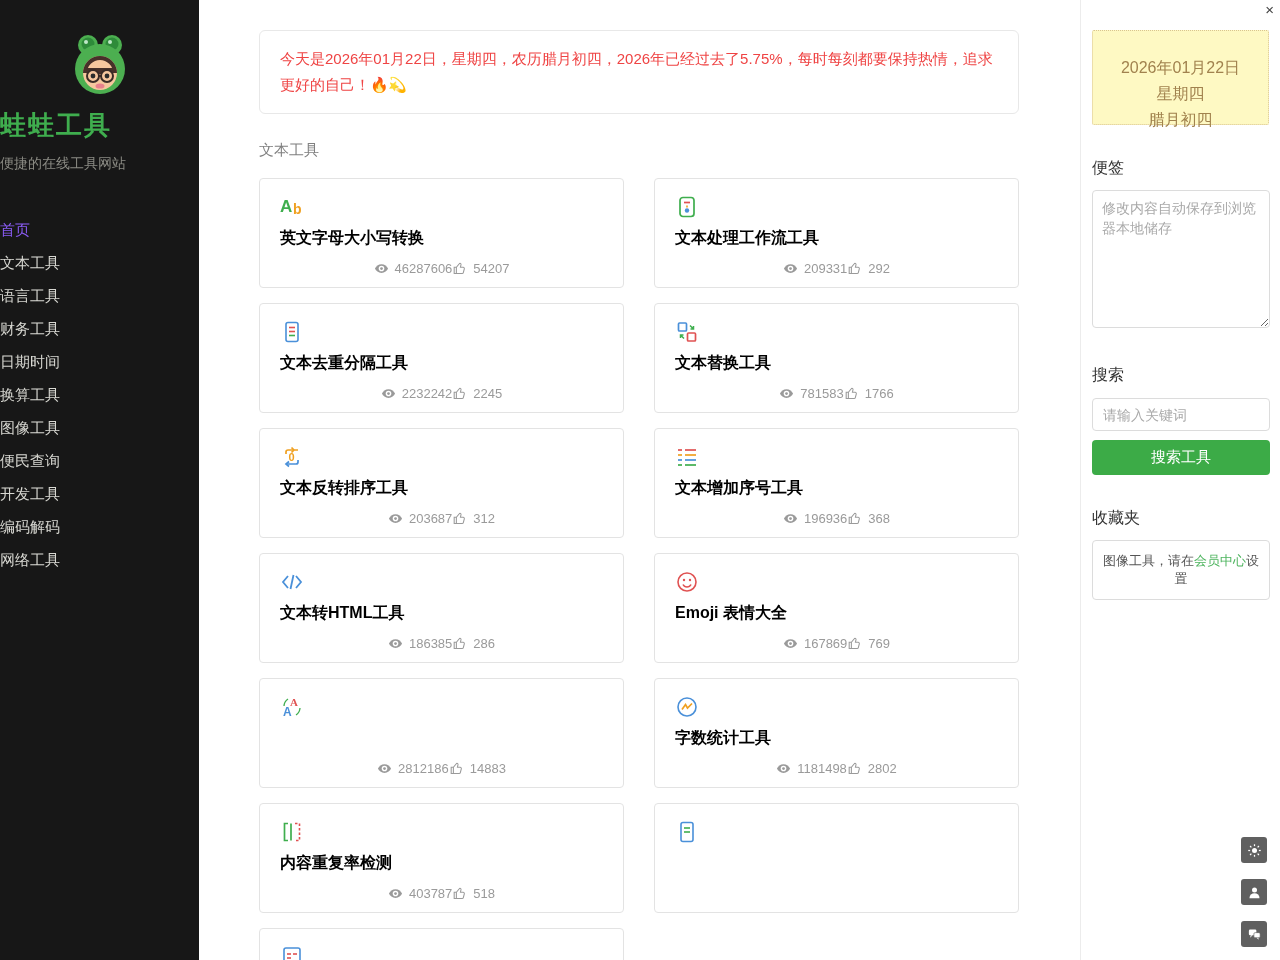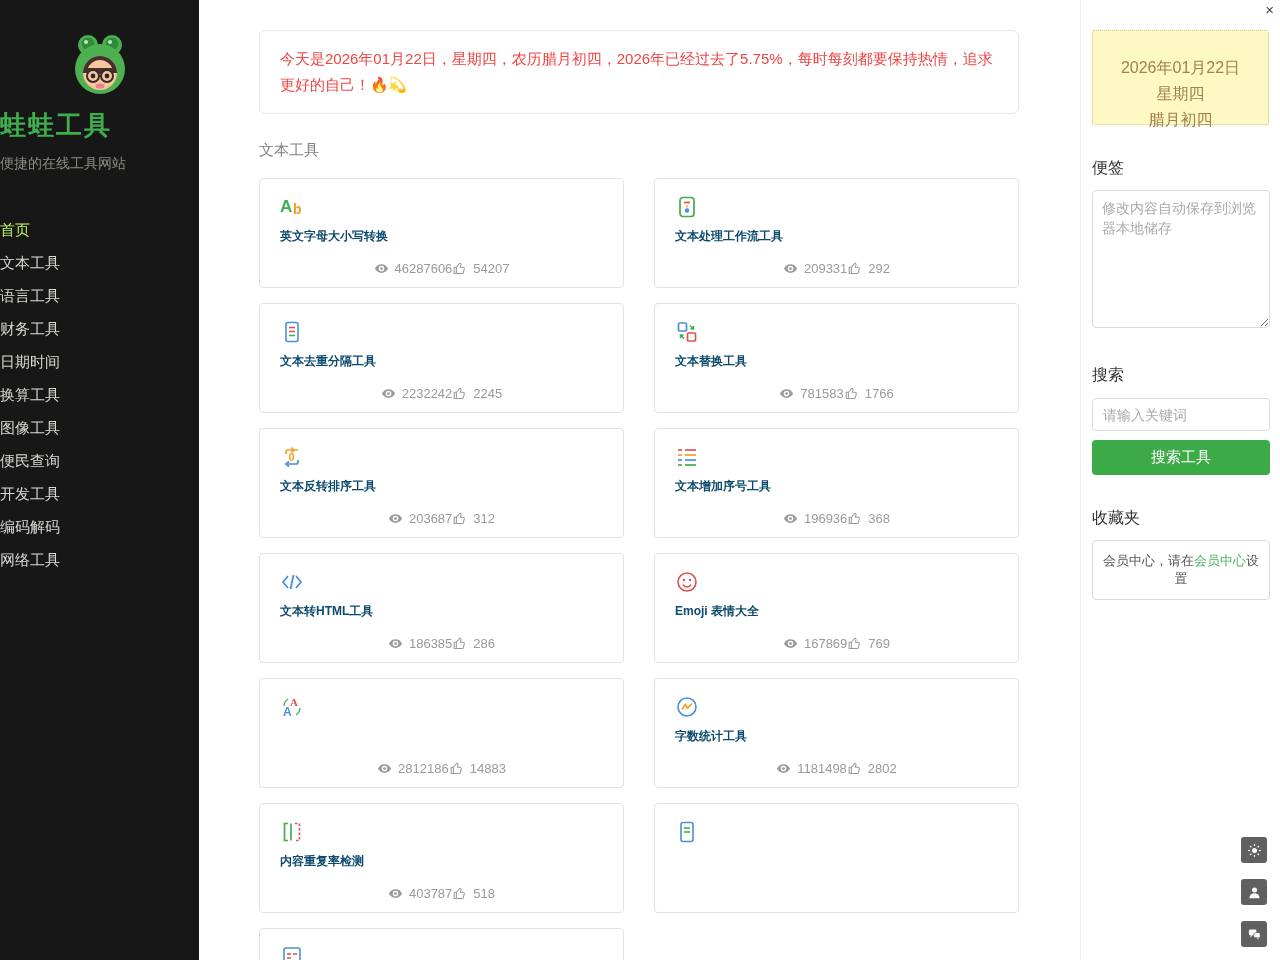--- a/index.html
+++ b/index.html
@@ -7,34 +7,34 @@
     font-family:"Liberation Sans","DejaVu Sans",sans-serif; }
 
   
   #sidebar { position:absolute; left:0; top:0; width:199px; height:960px;
     background:#171717; }
   .logo { margin:32px auto 0; width:64px; height:64px; }
   .brand-title { margin-top:12px; font-size:26px; font-weight:bold; color:#3fae4e; letter-spacing:2px; }
   .brand-sub { margin-top:12px; font-size:14px; color:#8b8b84; }
   .nav { margin-top:40px; }
   .nav-item { display:block; height:33px; line-height:33px; font-size:15px; color:#d8d8d2; cursor:pointer; }
-  .nav-item.active { color:#bef264; }
+  .nav-item.active { color:#8b5cf6; }
 
   
   #main { position:absolute; left:199px; top:0; width:881px; height:960px; overflow:hidden; background:#fff; }
   .main-inner { margin-left:60px; width:760px; }
   .banner { margin-top:30px; border:1px solid #e8e8e8; border-radius:6px; padding:15px 20px;
     font-size:15px; line-height:26px; color:#ef4444; }
   .section-title { margin-top:27px; font-size:15px; color:#808080; }
   .grid { margin-top:18px; display:grid; grid-template-columns:365px 365px; column-gap:30px; row-gap:15px; }
   .card { position:relative; display:block; height:110px; border:1px solid #e3e3e3; border-radius:4px;
     padding:14px 20px; text-decoration:none; background:#fff; cursor:pointer; }
   .tic { display:block; width:24px; height:24px; margin-top:2px; }
   .tic svg { width:24px; height:24px; display:block; }
-  .tt { margin-top:9px; font-size:12px; font-weight:bold; color:#0c4a6e; }
+  .tt { margin-top:9px; font-size:16px; font-weight:bold; color:#000000; }
   .tf { position:absolute; left:20px; right:20px; bottom:11px; display:flex;
     justify-content:center; align-items:center; font-size:13px; color:#9a9a9a; }
   .stat { display:flex; align-items:center; gap:6px; }
   .stat svg { width:15px; height:15px; }
 
   
   #aside { position:absolute; left:1080px; top:0; width:200px; height:960px;
     background:#fff; border-left:1px solid #ececec; padding:0 11px; }
   .close-x { position:absolute; top:2px; right:6px; font-size:15px; color:#444; cursor:pointer; line-height:16px; }
   .date-box { margin-top:30px; height:95px; background:#fef9c3; border:1px dotted #d9c48f;
@@ -447,21 +447,21 @@
   </div>
 
   <div class="aside-label">便签</div>
   <textarea class="note-area" placeholder="修改内容自动保存到浏览器本地储存" style=""></textarea>
 
   <div class="aside-label">搜索</div>
   <input class="search-input" type="text" placeholder="请输入关键词" style="">
   <button class="search-btn">搜索工具</button>
 
   <div class="aside-label">收藏夹</div>
-  <div class="fav-box"><span>会员中心，请在</span><a class="fav-link">会员中心</a><span>设置</span></div>
+  <div class="fav-box"><span>图像工具，请在</span><a class="fav-link">会员中心</a><span>设置</span></div>
 </div>
 
 <div class="float-btn" id="fb-theme">
   <svg viewBox="0 0 24 24">
       <circle cx="12" cy="12" r="4" fill="#fff"></circle>
       <g stroke="#fff" stroke-width="2">
         <line x1="12" y1="2" x2="12" y2="5"></line>
         <line x1="12" y1="19" x2="12" y2="22"></line>
         <line x1="2" y1="12" x2="5" y2="12"></line>
         <line x1="19" y1="12" x2="22" y2="12"></line>

